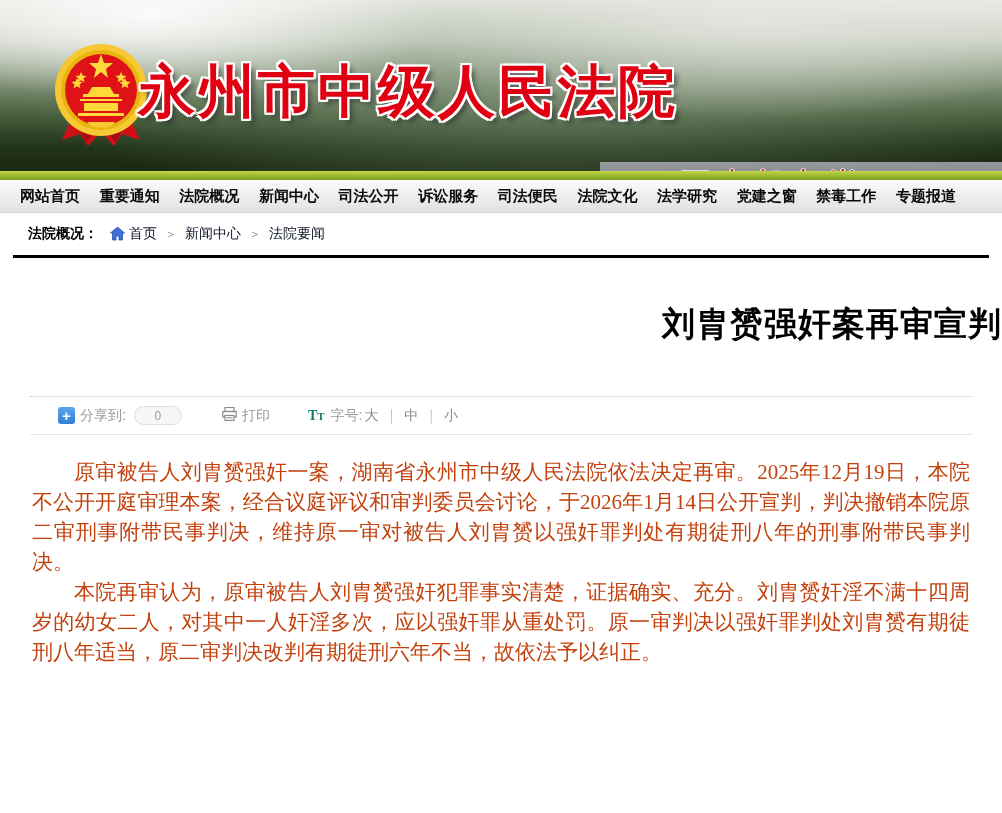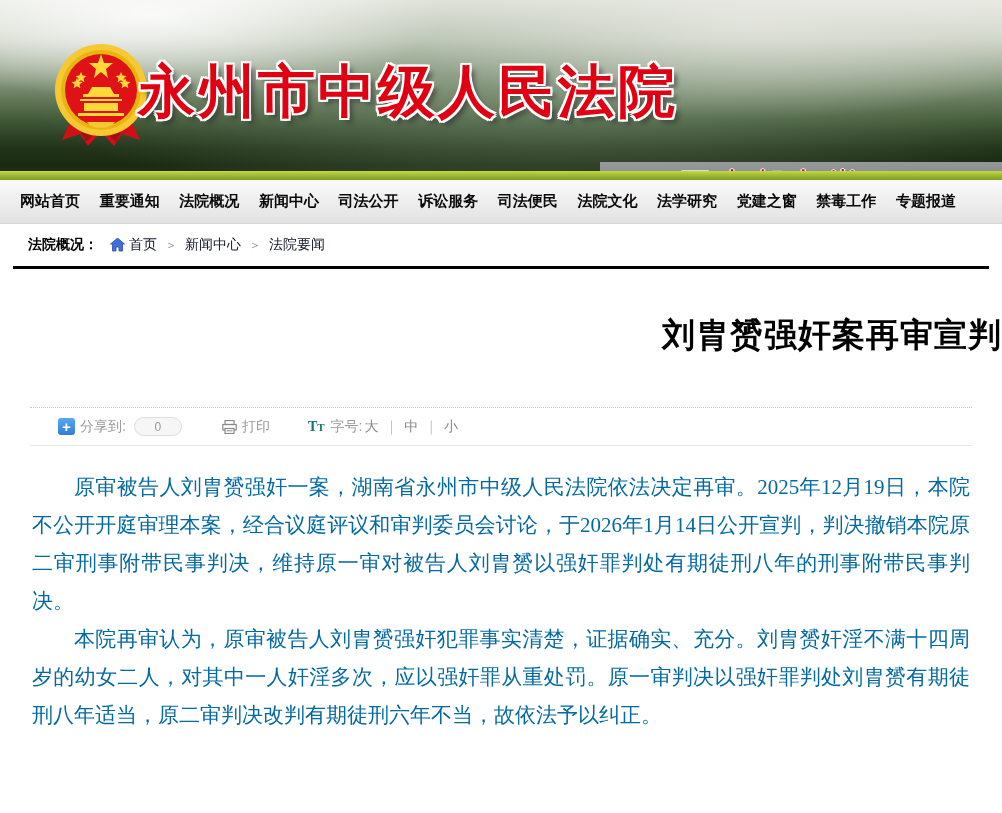--- a/index.html
+++ b/index.html
@@ -44,21 +44,21 @@
     font-size:29px; font-weight:normal; letter-spacing:8px; color:#cc0010;
     margin-right:55px;
     text-shadow:
       1.5px 0 0 #eee, -1.5px 0 0 #eee, 0 1.5px 0 #eee, 0 -1.5px 0 #eee,
       2px 2px 2px rgba(50,50,50,.5);
     white-space:nowrap;
   }
 
   
   .nav {
-    width:1002px; height:44px;
+    width:1002px; height:33px;
     background:linear-gradient(180deg,#fbfbfb 0%,#efefef 45%,#e2e2e2 100%);
     border-bottom:1px solid #d6d6d6;
     display:flex; align-items:center; justify-content:space-between;
     padding:0 46px 0 20px;
   }
   .nav-item {
     font-size:15px; font-weight:bold; color:#0a0a0a; cursor:pointer;
     text-decoration:none; white-space:nowrap;
   }
 
@@ -91,32 +91,32 @@
     background:linear-gradient(180deg,#5aa6f0,#2f7fd6);
     color:#fff; font-size:15px; font-weight:bold; line-height:15px;
     display:flex; align-items:center; justify-content:center; cursor:pointer;
   }
   .share-count {
     margin-left:8px; width:48px; height:19px; border:1px solid #ddd; border-radius:10px;
     background:#f6f6f6; color:#999; font-size:12px;
     display:flex; align-items:center; justify-content:center;
   }
   .meta .pub { margin-left:26px; font-size:15px; }
-  .meta .print-group { margin-left:40px; display:flex; align-items:center; cursor:pointer;font-family:Liberation Mono, monospace; }
+  .meta .print-group { margin-left:40px; display:flex; align-items:flex-start; cursor:pointer;font-family:Liberation Mono, monospace; }
   .meta .print-group svg { margin-right:5px; }
   .meta .fs-group { margin-left:38px; display:flex; align-items:center; }
   .tt-ic { font-family:"Liberation Serif",serif; color:#0f766e; margin-right:6px; font-weight:bold; }
   .tt-ic .t2 { font-size:11px; }
   .fs-link { color:#888; cursor:pointer; margin:0 2px; }
   .fs-sep { color:#bbb; margin:0 4px; }
 
   .article-body {
     padding:22px 32px 40px 32px;
     font-family:"Liberation Serif", serif;
-    font-size:21px; line-height:38px; color:#0369a1;
+    font-size:21px; line-height:30px; color:#c2410c;
     text-align:justify;
   }
   .article-body p { text-indent:2em; margin:0; }
 </style>
 </head>
 <body>
 
 <div class="banner">
   <svg class="emblem" viewBox="0 0 102 106">
 

